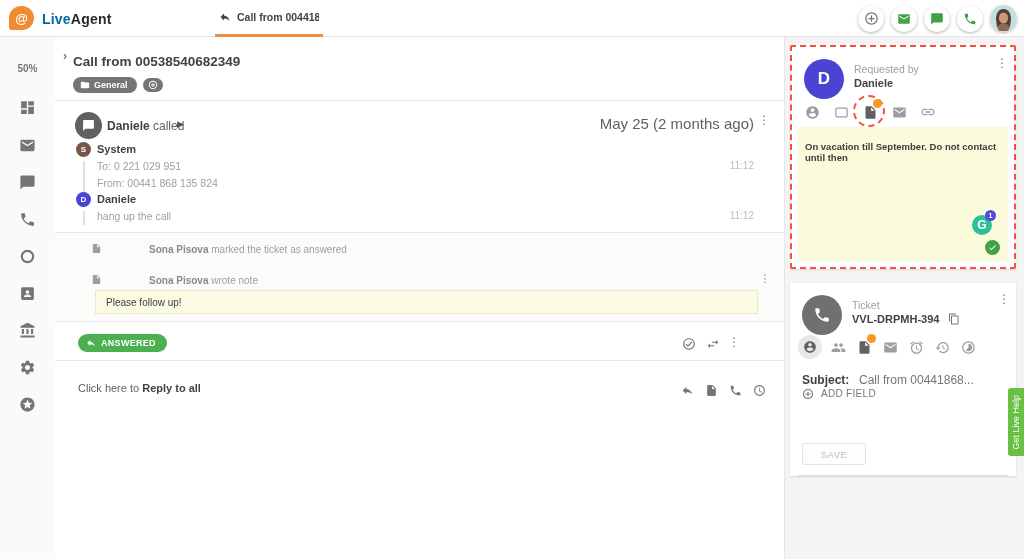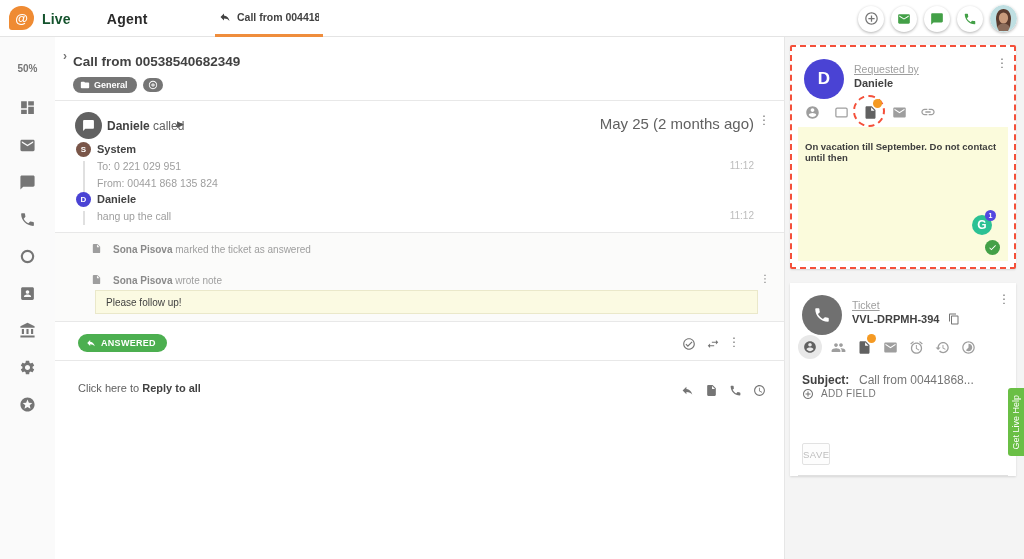--- a/index.html
+++ b/index.html
@@ -4,22 +4,22 @@
 <style>
   * { margin:0; padding:0; box-sizing:border-box; }
   html,body { width:1024px; height:559px; overflow:hidden; }
   body { font-family:"Liberation Sans", sans-serif; background:#f5f5f5; color:#424242; }
   .app { position:relative; width:1024px; height:559px; }
 
   
   .topbar { position:absolute; left:0; top:0; width:1024px; height:37px; background:#fff; border-bottom:1px solid #e4e4e4; z-index:10; }
   .logo { position:absolute; left:9px; top:6px; width:25px; height:24px; background:#ef8b33; border-radius:12px 12px 12px 3px; display:flex; align-items:center; justify-content:center; color:#fff; font-weight:bold; font-size:13px; }
   .brand { position:absolute; left:42px; top:0; height:37px; display:flex; align-items:center; font-size:14px; font-weight:bold; letter-spacing:.2px; }
-  .brand .live { color:#14532d; }
-  .brand .agent { color:#2b2b2b;margin-left:36px; }
+  .brand .live { color:#0369a1; }
+  .brand .agent { color:#2b2b2b; }
   .tab { position:absolute; left:215px; top:0; height:37px; width:108px; display:flex; align-items:center; gap:6px; padding:0 4px; border-bottom:3px solid #ef8d3c; cursor:pointer; }
   .tab-label { font-size:10.5px; font-weight:bold; color:#424242; white-space:nowrap; overflow:hidden; }
   .actions { position:absolute; right:7px; top:5px; display:flex; gap:7px; align-items:center; }
   .circle-btn { width:26px; height:26px; border-radius:50%; background:#fff; box-shadow:0 1px 3px rgba(0,0,0,.3); display:flex; align-items:center; justify-content:center; cursor:pointer; }
   .circle-btn.green { color:#43a047; }
   .circle-btn.gray { color:#757575; }
   .avatar-photo { width:27px; height:27px; border-radius:50%; overflow:hidden; box-shadow:0 1px 3px rgba(0,0,0,.3); cursor:pointer; }
 
   
   .sidebar { position:absolute; left:0; top:37px; width:55px; height:522px; background:#fafafa; }
@@ -45,52 +45,52 @@
 
   .mini-avatar { position:absolute; width:15px; height:15px; border-radius:50%; color:#fff; font-size:8px; font-weight:bold; display:flex; align-items:center; justify-content:center; }
   .msg-name { position:absolute; font-size:11px; font-weight:bold; color:#424242; }
   .msg-line { position:absolute; font-size:10.5px; color:#9e9e9e; }
   .msg-time { position:absolute; right:30px; font-size:10px; color:#bdbdbd; }
   .thread-line { position:absolute; left:28px; width:2px; background:#e0e0e0; }
 
   .events-band { position:absolute; left:0; top:195px; width:729px; height:90px; background:#fbfbfa; border-top:1px solid #e8e8e8; border-bottom:1px solid #e8e8e8; }
   .event-icon { position:absolute; left:36px; color:#9e9e9e; }
   .event-text { position:absolute; left:58px; font-size:10px; color:#9e9e9e; }
-  .event-text b { color:#8a8a8a; font-weight:bold; }
+  .event-text b { color:#8a8a8a; font-weight:bold;margin-left:36px; }
   .note-box { position:absolute; left:40px; top:253px; width:663px; height:24px; background:#fbfae2; border:1px solid #eae8ca; display:flex; align-items:center; padding-left:10px; font-size:10px; color:#424242; }
 
   .status-pill { position:absolute; left:23px; top:297px; background:#4caf50; color:#fff; font-size:9px; font-weight:bold; border-radius:9px; padding:4px 11px 4px 8px; display:flex; gap:5px; cursor:pointer; letter-spacing:.3px; }
   .row-icon { position:absolute; color:#757575; cursor:pointer; }
 
   .reply-row-text { position:absolute; left:23px; top:345px; font-size:11px; color:#616161; cursor:pointer; }
   .reply-row-text b { font-weight:bold; color:#424242; }
 
   
   .rightpanel { position:absolute; left:785px; top:37px; width:239px; height:522px; background:#f4f4f4; }
   .card { position:absolute; background:#fff; box-shadow:0 1px 2px rgba(0,0,0,.12); }
   .req-card { left:5px; top:8px; width:226px; height:224px; border:2px dashed #f4503a; border-radius:2px; }
   .tkt-card { left:5px; top:246px; width:226px; height:193px; }
   .card-avatar { position:absolute; left:12px; top:12px; width:40px; height:40px; border-radius:50%; display:flex; align-items:center; justify-content:center; color:#fff; font-size:17px; font-weight:bold; }
-  .card-label { position:absolute; left:62px; top:16px; font-size:10.5px; color:#9e9e9e;text-decoration:underline; }
+  .card-label { position:absolute; left:62px; top:16px; font-size:10.5px; color:#9e9e9e; }
   .card-name { position:absolute; left:62px; top:30px; font-size:11px; font-weight:bold; color:#424242; }
   .card-dots { position:absolute; right:6px; top:10px; }
   .icon-row { position:absolute; left:10px; top:55px; display:flex; align-items:center; gap:9px; }
   .ic-btn { position:relative; width:20px; height:20px; display:flex; align-items:center; justify-content:center; color:#9e9e9e; cursor:pointer; }
   .ic-btn.active-circle { width:24px; height:24px; background:#e8e8e8; border-radius:50%; color:#616161; }
   .orange-dot { position:absolute; right:-2px; top:-3px; width:9px; height:9px; border-radius:50%; background:#f59a23; }
   .dashed-ring { position:absolute; left:-7px; top:-7px; width:32px; height:32px; border:2px dashed #f4503a; border-radius:50%; }
   .vacation-note { position:absolute; left:6px; right:6px; top:80px; bottom:6px; background:#fbfbdc; padding:14px 7px; font-size:9.5px; font-weight:bold; color:#3c3c3c; }
   .grammarly { position:absolute; right:16px; bottom:26px; width:20px; height:20px; border-radius:50%; background:#2bc194; color:#fff; font-size:12px; font-weight:bold; display:flex; align-items:center; justify-content:center; }
   .grammarly-badge { position:absolute; right:-4px; top:-5px; width:11px; height:11px; border-radius:50%; background:#5348e0; color:#fff; font-size:7px; display:flex; align-items:center; justify-content:center; }
   .note-check { position:absolute; right:8px; bottom:6px; width:15px; height:15px; border-radius:50%; background:#43a047; color:#fff; display:flex; align-items:center; justify-content:center; }
   .subject-row { position:absolute; left:12px; top:90px; font-size:12px; }
   .subject-label { font-weight:bold; color:#424242; }
   .subject-value { position:absolute; left:57px; top:0; color:#757575; white-space:nowrap; }
   .add-field { position:absolute; left:12px; top:105px; display:flex; gap:7px; color:#757575; font-size:10px; letter-spacing:.3px; cursor:pointer; }
-  .save-btn { position:absolute; left:12px; top:160px; width:28px; height:22px; background:#fdfdfd; border:1px solid #e2e2e2; border-radius:2px; color:#bdbdbd; font-size:9.5px; letter-spacing:.5px; cursor:pointer; font-family:"Liberation Sans",sans-serif; }
+  .save-btn { position:absolute; left:12px; top:160px; width:64px; height:22px; background:#fdfdfd; border:1px solid #e2e2e2; border-radius:2px; color:#bdbdbd; font-size:9.5px; letter-spacing:.5px; cursor:pointer; font-family:"Liberation Sans",sans-serif; }
   .card-divider { position:absolute; left:8px; right:8px; bottom:0; border-top:1px solid #e0e0e0; }
   .live-help { position:absolute; right:0; top:351px; width:16px; height:68px; background:#6abf45; border-radius:3px 0 0 3px; display:flex; align-items:center; justify-content:center; cursor:pointer; }
   .live-help span { writing-mode:vertical-rl; transform:rotate(180deg); color:#fff; font-size:9px; white-space:nowrap; }
 
   svg { display:block; }
 </style>
 </head>
 <body>
 
 <div class="app">

